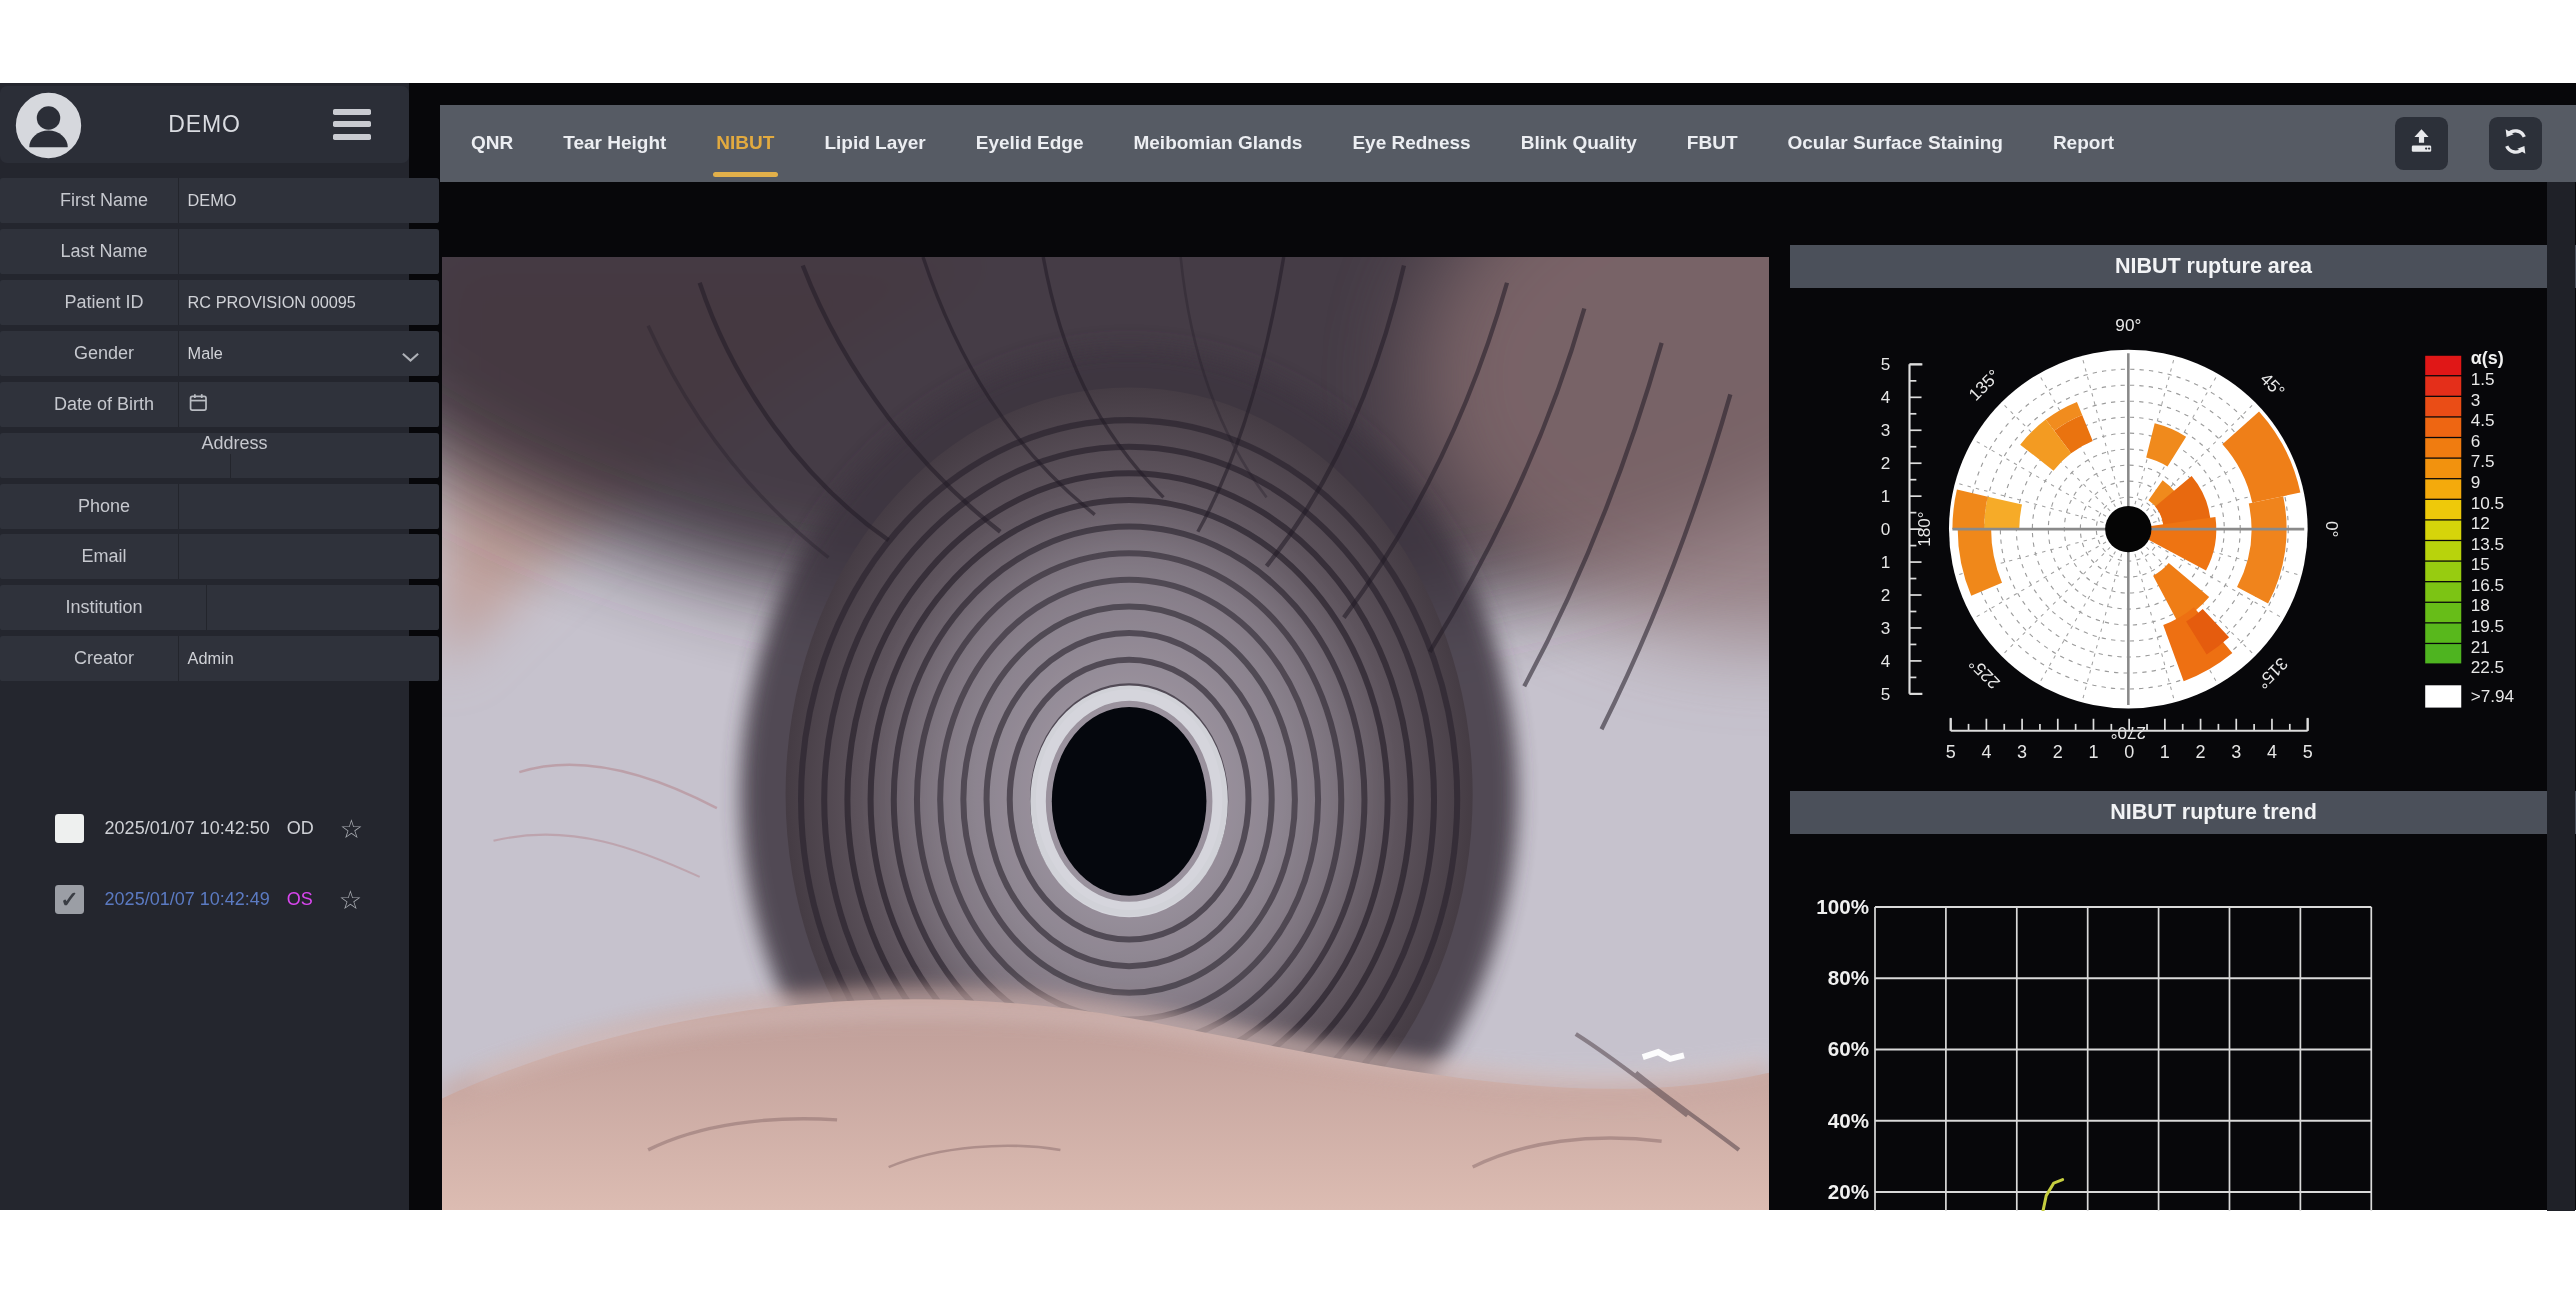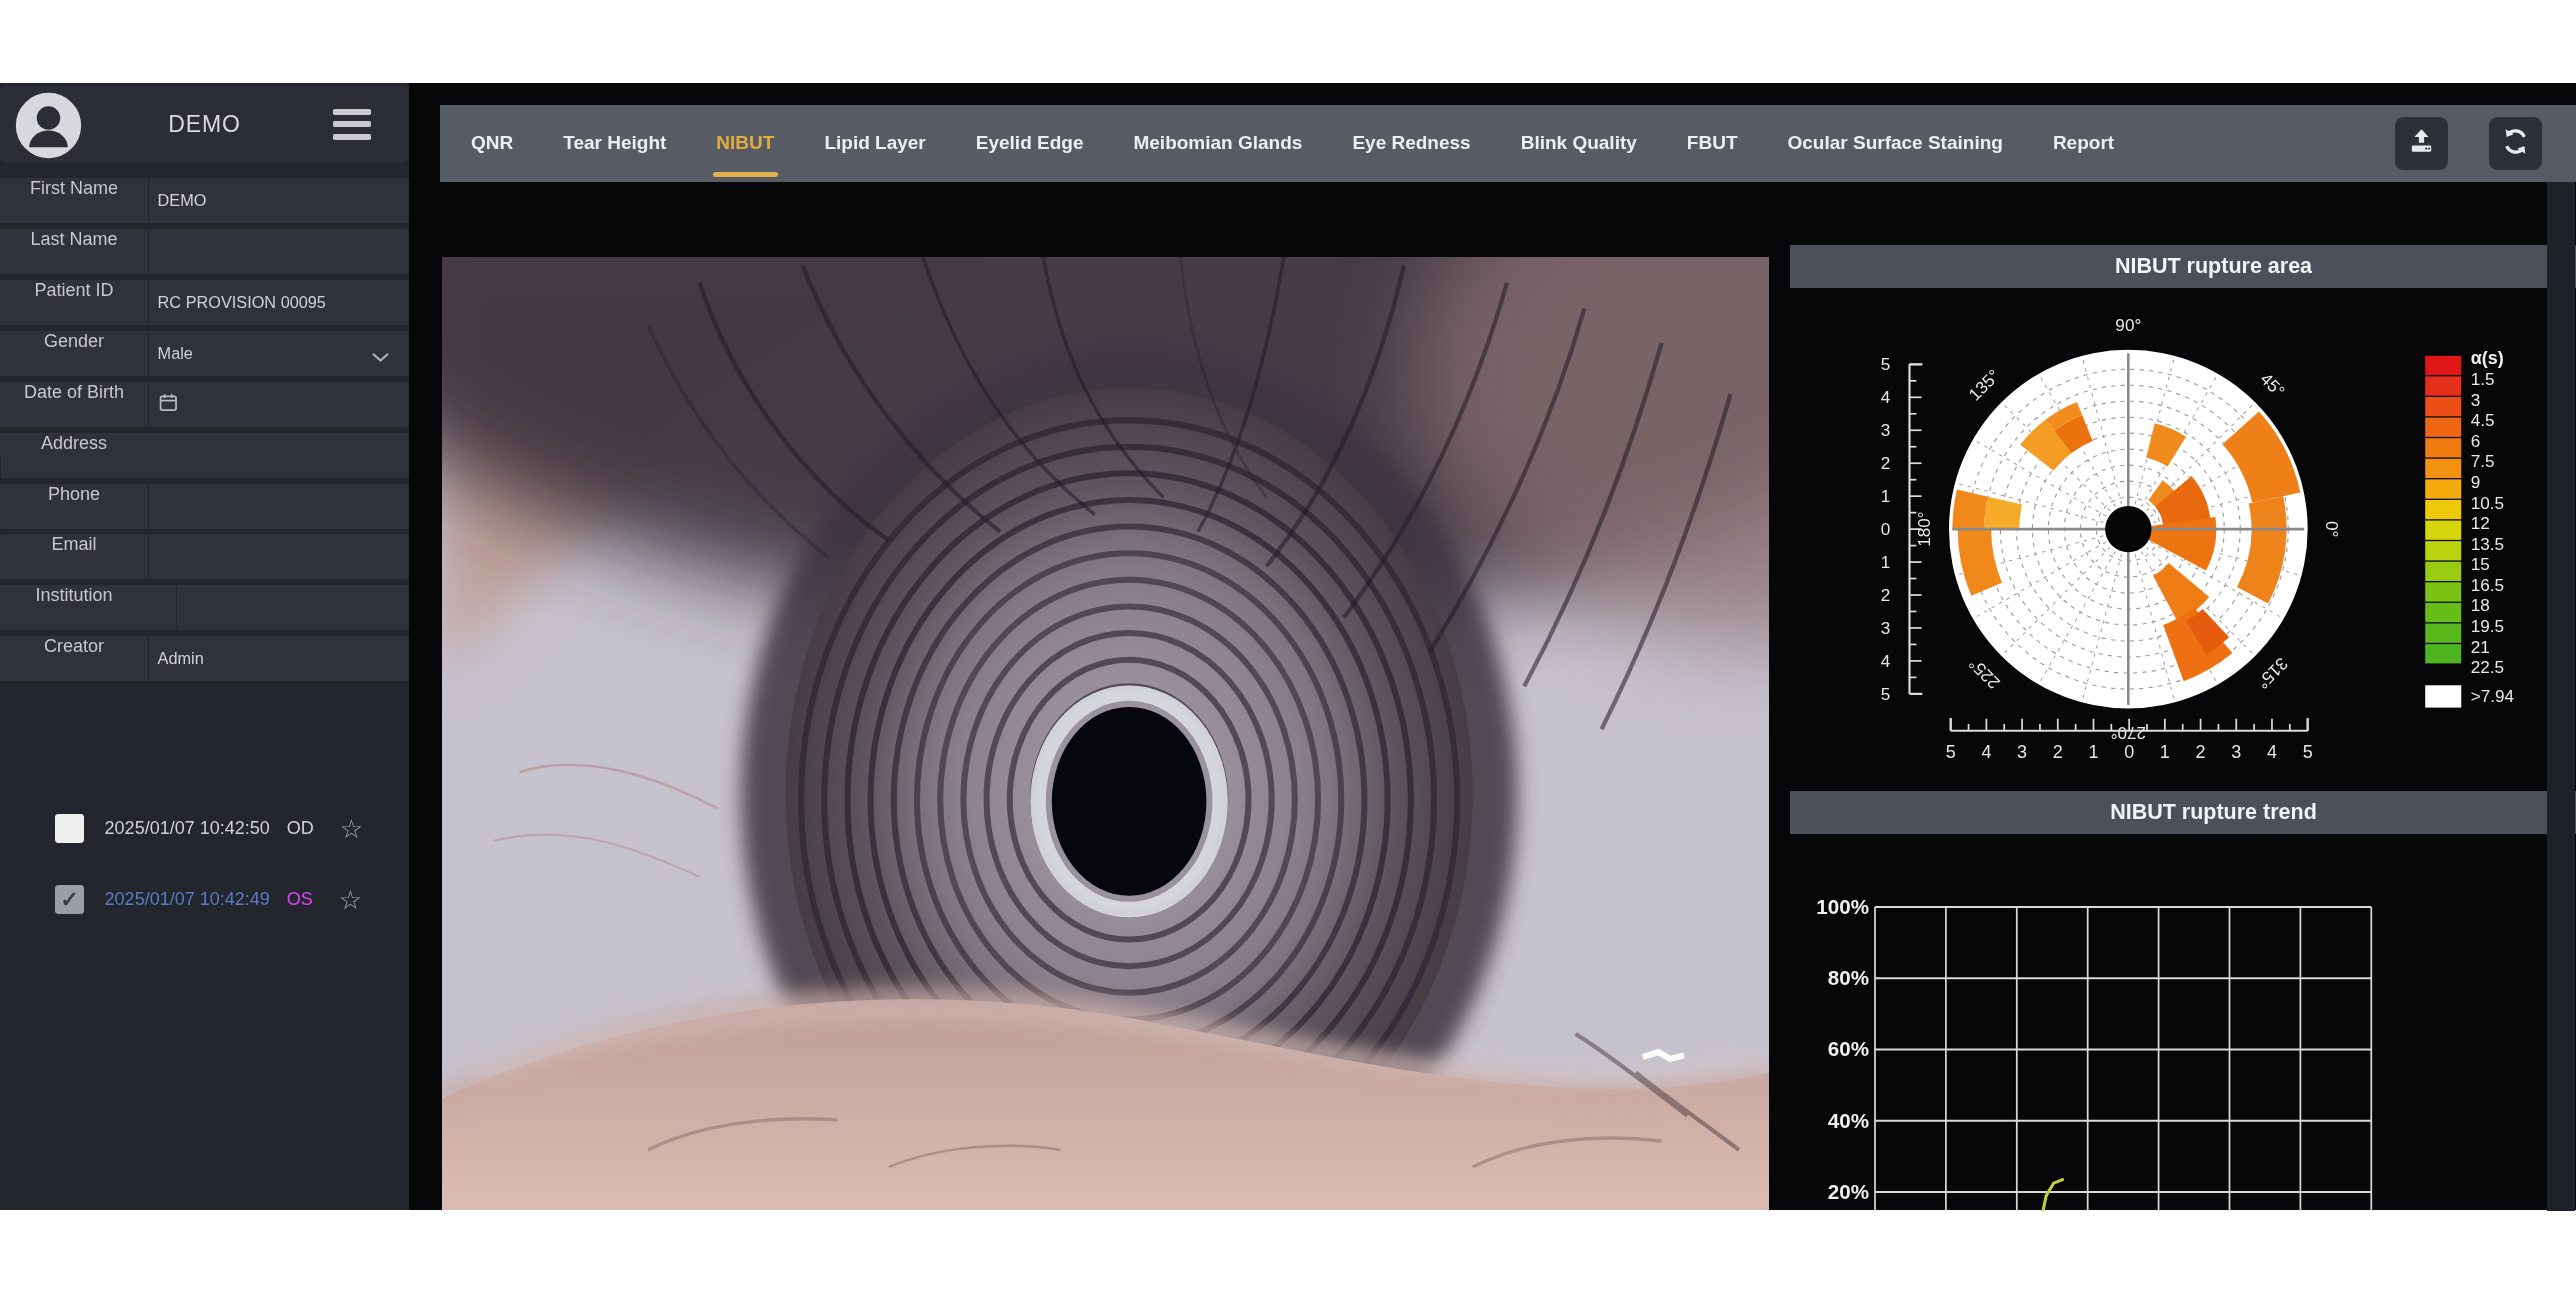--- a/index.html
+++ b/index.html
@@ -7,21 +7,21 @@
   #app{position:absolute;left:0;top:83px;width:2576px;height:1127px;}
   #main-bg{position:absolute;left:409px;top:0;width:2167px;height:1127px;background:#07070a;}
   
   #sidebar{position:absolute;left:0;top:0;width:409px;height:1127px;background:#24262e;}
   #sidebar-header{position:absolute;left:0;top:2.6px;width:409px;height:77px;background:#2b2e37;border-radius:6.9px;}
   #sidebar-title{position:absolute;left:0;top:0;width:100%;height:100%;display:flex;align-items:center;justify-content:center;color:#d9dbe0;font-size:23px;letter-spacing:0.9px;}
   #avatar{position:absolute;left:14.6px;top:6px;}
   #hamburger{position:absolute;right:38px;top:23px;width:38px;height:31px;display:flex;flex-direction:column;justify-content:space-between;cursor:pointer;}
   #hamburger div{height:6px;background:#c9cbd1;border-radius:1.7px;}
   #field-rows{position:absolute;left:0;top:95px;width:409px;}
-  .field-row{position:absolute;left:0;width:409px;height:45px;background:#2f323b;border-radius:2.6px;display:flex;align-items:flex-start;}
+  .field-row{position:absolute;left:0;width:409px;height:45px;background:#2f323b;border-radius:2.6px;display:flex;align-items:center;padding-left:30px;}
   .field-label{width:148px;text-align:center;color:#c6c8ce;font-size:18px;}
   .field-value{flex:1;height:100%;display:flex;align-items:center;padding-left:8.6px;color:#d0d2d7;font-size:16.3px;border-left:0.9px solid rgba(0,0,0,0.25);position:relative;}
   .field-chevron{position:absolute;right:19px;top:17px;}
   
   #exam-header{position:absolute;left:0;top:654px;width:409px;height:39px;display:flex;align-items:center;}
   #exam-title{flex:1;text-align:center;color:#c9cbd1;font-size:19px;}
   #exam-collapse{position:absolute;right:31px;top:13.7px;}
   .exam-item{position:absolute;left:0;width:409px;height:39px;display:flex;align-items:center;}
   .exam-check{width:29px;height:29px;margin-left:55px;border-radius:3.4px;display:flex;align-items:center;justify-content:center;font-size:22px;cursor:pointer;}
   .exam-check.unchecked{background:#eef0ef;color:transparent;}

